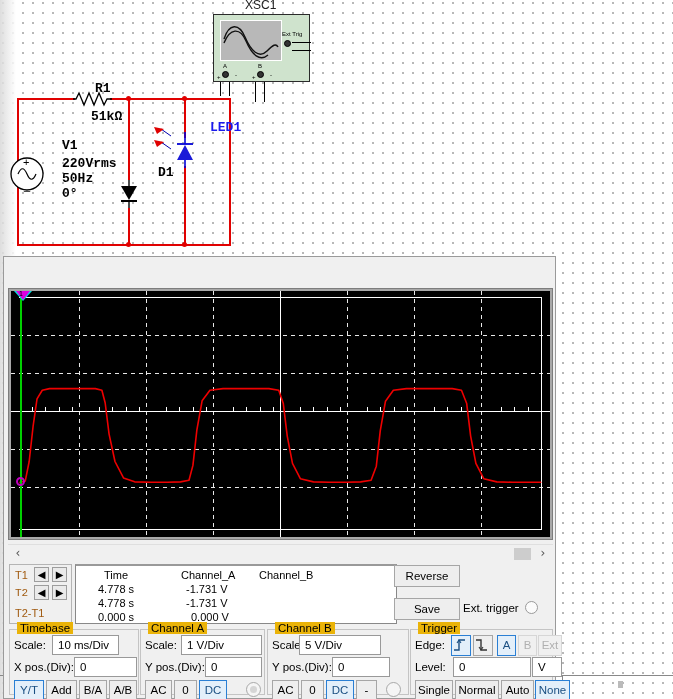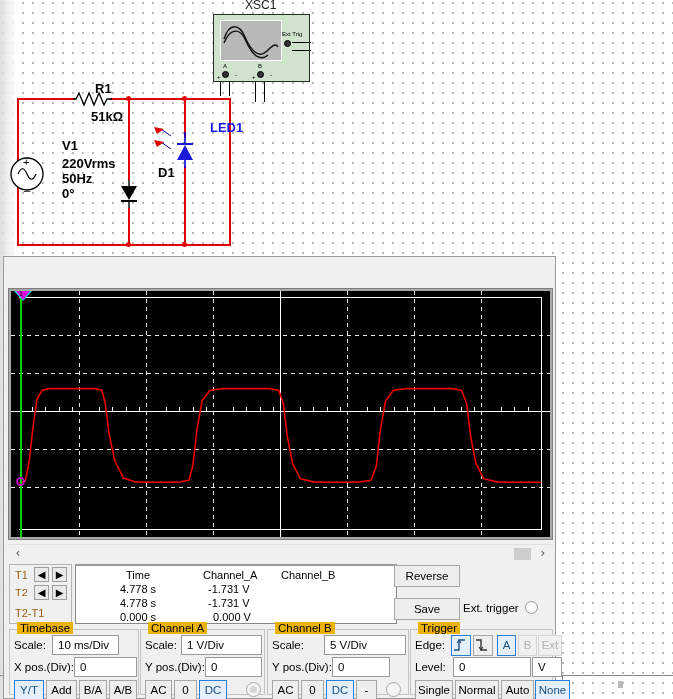--- a/index.html
+++ b/index.html
@@ -27,21 +27,21 @@
   }
   .sch-line { position:absolute; background:#888; }
 
   
   #circuit { position:absolute; left:0; top:0; width:360px; height:260px; }
   .wire-r  { position:absolute; background:#e00000; }
   .wire-k  { position:absolute; background:#000000; }
   .node    { position:absolute; width:5px; height:5px; border-radius:50%; background:#e00000; }
 
   .lbl {
-    position:absolute; font-family:Liberation Sans, sans-serif;
+    position:absolute; font-family:Liberation Mono, monospace;
     font-size:12px; color:#000; white-space:nowrap; line-height:13px;padding-left:20px;
   }
   .lbl-blue { color:#1a1aee; font-size:13px; font-weight:bold; }
   .lbl-bold { font-weight:bold; }
 
   
   #xsc1-body {
     position:absolute; left:213px; top:14px; width:97px; height:68px;
     background:#cfe3cd; border:1px solid #2a2a2a;
   }
@@ -132,21 +132,21 @@
   .t-label { position:absolute; font-size:11px; color:#a05a10; }
   .arrow-btn {
     position:absolute; width:15px; height:15px; background:#eaeaea;
     border:1px solid #9d9d9d; text-align:center; line-height:13px;
     font-size:10px; color:#000; cursor:pointer; font-family:"DejaVu Sans", sans-serif;
   }
   #readout-table {
     position:absolute; left:66px; top:0; width:322px; height:60px;
     background:#ffffff; border:1px solid #888; border-top:2px solid #999;
   }
-  .rd { position:absolute; font-size:11px; color:#000; white-space:nowrap;margin-left:22px; }
+  .rd { position:absolute; font-size:11px; color:#000; white-space:nowrap; }
   .rd-hdr { font-size:11px; }
 
   
   .side-btn {
     position:absolute; width:66px; height:22px; background:#eeeeee;
     border:1px solid #a6a6a6; font-size:11.5px; color:#000;
     text-align:center; line-height:20px; cursor:pointer;
   }
   #ext-trigger-lbl { position:absolute; left:460px; top:599px; font-size:11.5px; color:#000; }
   #ext-trigger-radio {
@@ -419,21 +419,21 @@
     <div class="txtbox" style="left:64px;top:27px;width:57px;">0</div>
     <div class="sqbtn" style="left:4px;top:50px;width:27px;">AC</div>
     <div class="sqbtn" style="left:33px;top:50px;width:23px;">0</div>
     <div class="sqbtn sel" style="left:58px;top:50px;width:28px;">DC</div>
     <div class="radio-ind inner" style="left:105px;top:52px;"></div>
   </div>
 
   <div class="group" style="left:263px;top:372px;width:142px;height:66px;">
     <div class="group-title" style="left:7px;">Channel B</div>
     <div class="fld-label" style="left:4px;top:9px;">Scale:</div>
-    <div class="txtbox" style="left:56px;top:5px;width:82px;">5  V/Div</div>
+    <div class="txtbox" style="left:31px;top:5px;width:82px;">5  V/Div</div>
     <div class="fld-label" style="left:4px;top:31px;">Y pos.(Div):</div>
     <div class="txtbox" style="left:64px;top:27px;width:58px;">0</div>
     <div class="sqbtn" style="left:4px;top:50px;width:27px;">AC</div>
     <div class="sqbtn" style="left:33px;top:50px;width:23px;">0</div>
     <div class="sqbtn sel" style="left:58px;top:50px;width:28px;">DC</div>
     <div class="sqbtn" style="left:88px;top:50px;width:21px;">-</div>
     <div class="radio-ind" style="left:118px;top:52px;"></div>
   </div>
 
   <div class="group" style="left:406px;top:372px;width:143px;height:66px;">

